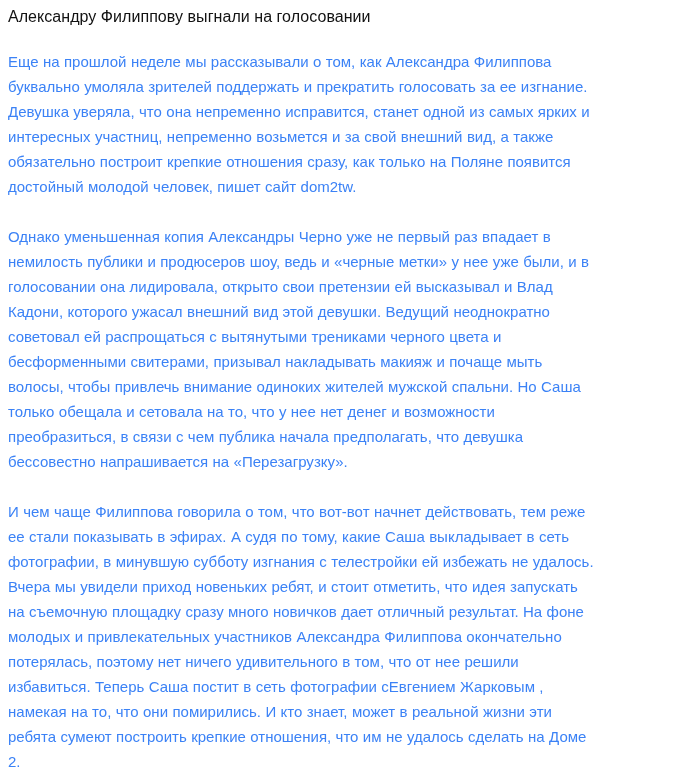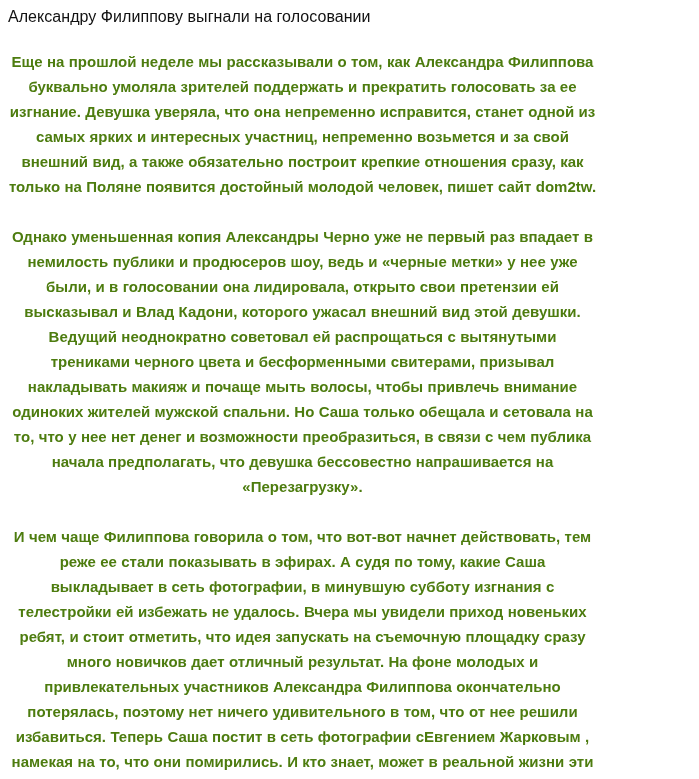--- a/index.html
+++ b/index.html
@@ -31,24 +31,24 @@
     margin: 0 0 0 0;
     letter-spacing: 0.05px;
     white-space: nowrap;
   }
   .article-body {
     margin-top: 21px;
   }
   .article-paragraph {
     font-size: 15px;
     line-height: 25px;
-    font-weight: 700;
-    color: #4d7c0f;
+    font-weight: 400;
+    color: #3b82f6;
     margin: 0 0 25px 0;
-    text-align: center;
+    text-align: left;
     letter-spacing: 0.01px;
     word-spacing: 0.2px;
   }
   .article-paragraph:last-child {
     margin-bottom: 12px;
   }
 </style>
 </head>
 <body>
 

